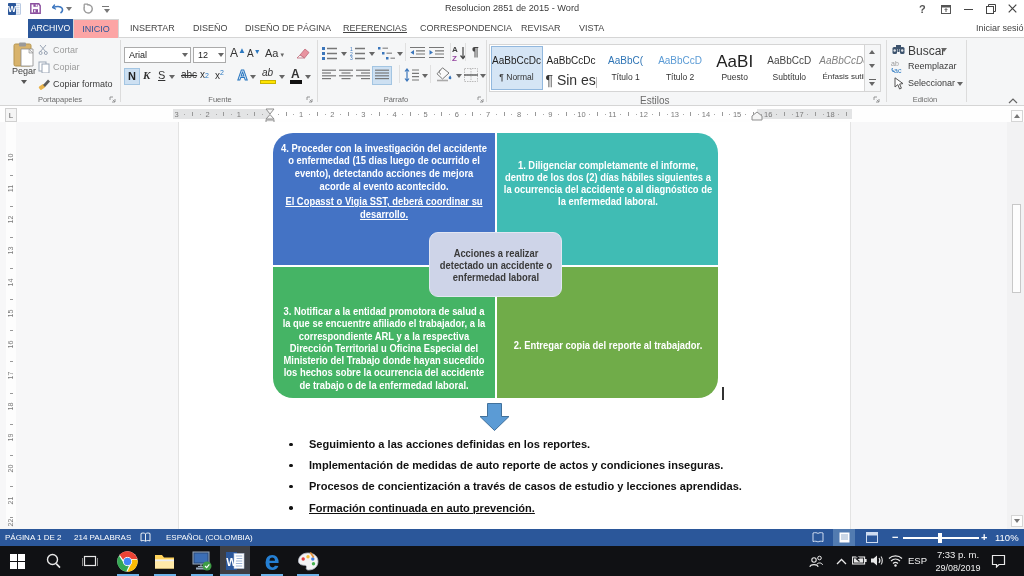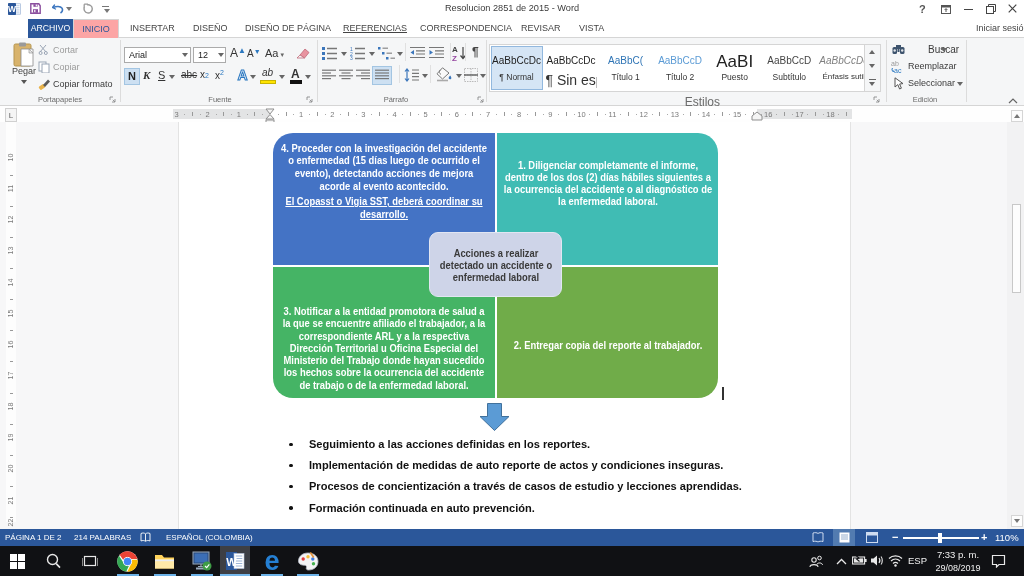--- a/index.html
+++ b/index.html
@@ -257,35 +257,35 @@
       <div class="abs" style="left:763.8px;top:17px;width:51px;text-align:center;font-size:10px;color:#444;white-space:nowrap;overflow:hidden;">AaBbCcD</div>
       <div class="abs" style="left:763.8px;top:34px;width:51px;text-align:center;font-size:8.5px;color:#333;white-space:nowrap;overflow:hidden;">Subtítulo</div>
       <div class="abs" style="left:818.3px;top:17px;width:51px;text-align:center;font-size:10px;color:#808080;font-style:italic;white-space:nowrap;overflow:hidden;">AaBbCcDc</div>
       <div class="abs" style="left:818.3px;top:34px;width:51px;text-align:center;font-size:8px;color:#333;white-space:nowrap;">Énfasis sutil</div>
       <div class="abs" style="left:864px;top:7px;width:16px;height:46px;background:#f5f6f7;border-left:1px solid #d5d5d5;"></div>
       <div class="abs" style="left:869px;top:12px;width:0;height:0;border-left:3.5px solid transparent;border-right:3.5px solid transparent;border-bottom:4px solid #666;"></div>
       <div class="abs" style="left:869px;top:26px;width:0;height:0;border-left:3.5px solid transparent;border-right:3.5px solid transparent;border-top:4px solid #666;"></div>
       <div class="abs" style="left:869px;top:41px;width:7px;height:1.2px;background:#666;"></div>
       <div class="abs" style="left:869px;top:44px;width:0;height:0;border-left:3.5px solid transparent;border-right:3.5px solid transparent;border-top:4px solid #666;"></div>
     </div>
-  <div class="abs" style="left:640px;top:57px;width:80px;text-align:right;font-size:12px;color:#6a6a6a;">Estilos</div>
+  <div class="abs" style="left:640px;top:57px;width:80px;text-align:left;font-size:10px;color:#6a6a6a;">Estilos</div>
   <svg class="abs" style="left:873px;top:58px;" width="7" height="7" viewBox="0 0 7 7">
       <path d="M1 1 H4 M1 1 V4 M6 3 V6 H3 M6 6 L3.8 3.8" stroke="#8a8a8a" stroke-width="0.9" fill="none"></path>
     </svg>
 
   <div id="edicion">
       <svg class="abs" style="left:892px;top:6px;" width="13" height="11" viewBox="0 0 13 11">
 <rect x="0.5" y="3" width="4.5" height="7" rx="1.5" fill="#3e546e"></rect>
 <rect x="8" y="3" width="4.5" height="7" rx="1.5" fill="#3e546e"></rect>
 <rect x="4" y="1" width="5" height="4" fill="#3e546e"></rect>
 <rect x="5.5" y="5" width="2" height="3" fill="#3e546e"></rect>
 <circle cx="2.7" cy="6.5" r="1.2" fill="#fff" opacity="0.85"></circle>
         <circle cx="10.2" cy="6.5" r="1.2" fill="#fff" opacity="0.85"></circle>
       </svg>
-      <div class="abs" style="left:908px;top:6px;font-size:10px;color:#3b3b3b;margin-left:20px;">Buscar</div>
+      <div class="abs" style="left:908px;top:6px;font-size:12px;color:#3b3b3b;">Buscar</div>
       <div class="abs" style="left:941px;top:10px;width:0;height:0;border-left:3px solid transparent;border-right:3px solid transparent;border-top:4px solid #666;"></div>
       <svg class="abs" style="left:891px;top:22px;" width="14" height="13" viewBox="0 0 14 13">
 <text x="0" y="6" font-size="7" fill="#999" font-family="Liberation Sans">ab</text>
 <text x="3" y="12.5" font-size="7" fill="#2b78c0" font-family="Liberation Sans">ac</text>
 <path d="M1.5 8 C0.5 9.5 1 11 2.5 11.5" stroke="#2b78c0" stroke-width="1" fill="none"></path>
 <path d="M2.5 10 L3 11.7 L1.2 12" fill="#2b78c0"></path>
       </svg>
       <div class="abs" style="left:908px;top:23px;font-size:9px;color:#3b3b3b;">Reemplazar</div>
       <svg class="abs" style="left:894px;top:39px;" width="10" height="13" viewBox="0 0 10 13">
 <path d="M1 0.8 L1 10 L3.8 7.6 L5.6 12 L7.4 11.2 L5.6 7 L9 6.6 Z" fill="#fff" stroke="#555" stroke-width="1"></path>
@@ -461,21 +461,21 @@
   </svg>
 
   <div id="bullets">
       <div style="position:absolute;left:289px;top:320.6px;width:3.6px;height:3.6px;border-radius:50%;background:#111;"></div>
       <div style="position:absolute;left:309px;top:316.0px;font-size:11.05px;font-weight:bold;color:#111;line-height:12px;white-space:nowrap;">Seguimiento a las acciones definidas en los reportes.</div>
       <div style="position:absolute;left:289px;top:341.6px;width:3.6px;height:3.6px;border-radius:50%;background:#111;"></div>
       <div style="position:absolute;left:309px;top:337.0px;font-size:11.05px;font-weight:bold;color:#111;line-height:12px;white-space:nowrap;">Implementación de medidas de auto reporte de actos y condiciones inseguras.</div>
       <div style="position:absolute;left:289px;top:362.6px;width:3.6px;height:3.6px;border-radius:50%;background:#111;"></div>
       <div style="position:absolute;left:309px;top:358.0px;font-size:11.05px;font-weight:bold;color:#111;line-height:12px;white-space:nowrap;">Procesos de concientización a través de casos de estudio y lecciones aprendidas.</div>
       <div style="position:absolute;left:289px;top:384.4px;width:3.6px;height:3.6px;border-radius:50%;background:#111;"></div>
-      <div style="position:absolute;left:309px;top:379.8px;font-size:11.05px;font-weight:bold;color:#111;line-height:12px;white-space:nowrap;">Formación continuada en auto prevención.</div>
+      <div style="position:absolute;left:309px;top:379.8px;font-size:11.05px;font-weight:bold;color:#111;line-height:12px;white-space:nowrap;text-decoration:underline;">Formación continuada en auto prevención.</div>
     </div>
 
   <div class="abs" style="left:1007px;top:0;width:17px;height:407px;background:#f2f2f3;"></div>
   <div class="abs" style="left:1011px;top:-12px;width:10px;height:8px;"></div>
   <div class="abs" style="left:1012px;top:82px;width:9px;height:89px;background:#fdfdfd;border:1px solid #c8c8c8;"></div>
   <div class="abs" style="left:1010.5px;top:393px;width:12px;height:12px;background:#fdfdfd;border:1px solid #d5d5d5;"></div>
   <div class="abs" style="left:1013.5px;top:397px;width:0;height:0;border-left:3px solid transparent;border-right:3px solid transparent;border-top:4px solid #777;"></div>
 </div>
 
 <div class="abs" style="left:1010.5px;top:110px;width:12px;height:12px;background:#fdfdfd;border:1px solid #d5d5d5;"></div>

